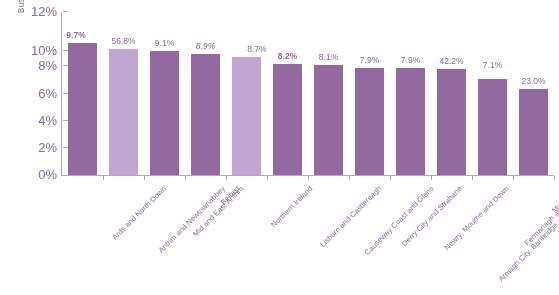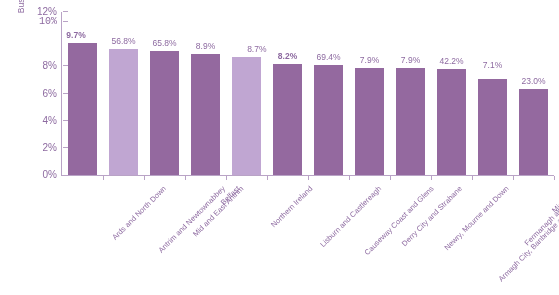--- a/index.html
+++ b/index.html
@@ -60,21 +60,21 @@
     position: absolute;
     left: 24px;
     width: 44px;
     height: 12px;
     margin-top: -6px;
   }
   .y-tick-label {
     position: absolute;
     right: 11px;
     top: 0;
-    font-size: 10px;
+    font-size: 13px;
     color: #8d6aa0;
     line-height: 12px;
     text-align: right;
     white-space: nowrap;
   }
   .y-tick-mark {
     position: absolute;
     right: 0px;
     top: 5px;
     width: 5px;
@@ -152,21 +152,21 @@
         <span class="y-tick-mark"></span>
       </div>
       <div class="y-tick-row" style="top: 93.5px;">
         <span class="y-tick-label">6%</span>
         <span class="y-tick-mark"></span>
       </div>
       <div class="y-tick-row" style="top: 66.3333px;">
         <span class="y-tick-label">8%</span>
         <span class="y-tick-mark"></span>
       </div>
-      <div class="y-tick-row" style="top: 22px; font-family: Liberation Mono, monospace;">
+      <div class="y-tick-row" style="top: 51px;">
         <span class="y-tick-label">10%</span>
         <span class="y-tick-mark"></span>
       </div>
       <div class="y-tick-row" style="top: 12px;">
         <span class="y-tick-label">12%</span>
         <span class="y-tick-mark"></span>
       </div>
     </div>
   <div id="x-ticks">
       <div class="x-tick-mark" style="left: 103px;"></div>
@@ -194,25 +194,25 @@
       <div class="bar dark" title="Derry City and Strabane 7.9%" style="left: 293px; width: 29px; height: 107.308px; background: rgb(148, 105, 159);"></div>
       <div class="bar dark" title="Newry, Mourne and Down 7.9%" style="left: 334px; width: 29px; height: 107.308px; background: rgb(148, 105, 159);"></div>
       <div class="bar dark" title="Armagh City, Banbridge and Craigavon 7.8%" style="left: 375px; width: 29px; height: 105.95px; background: rgb(148, 105, 159);"></div>
       <div class="bar dark" title="Fermanagh and Omagh 7.1%" style="left: 416px; width: 29px; height: 96.4417px; background: rgb(148, 105, 159);"></div>
       <div class="bar dark" title="Mid Ulster 6.3%" style="left: 457px; width: 29px; height: 85.575px; background: rgb(148, 105, 159);"></div>
     </div>
 
   <div id="value-labels">
       <div class="bar-value" style="left: 56px; width: 40px; top: 30.2417px; font-weight: bold;">9.7%</div>
       <div class="bar-value" style="left: 103.5px; width: 40px; top: 35.675px;">56.8%</div>
-      <div class="bar-value" style="left: 144.5px; width: 40px; top: 38.3917px;">65.8%</div>
-      <div class="bar-value" style="left: 185.5px; width: 40px; top: 41.1083px;">8.9%</div>
+      <div class="bar-value" style="left: 144.5px; width: 40px; top: 38.3917px;">9.1%</div>
+      <div class="bar-value" style="left: 185.5px; width: 40px; top: 41.1083px; font-style: italic;">8.9%</div>
       <div class="bar-value" style="left: 226.5px; width: 40px; top: 43.825px; text-align: right;">8.7%</div>
       <div class="bar-value" style="left: 267.5px; width: 40px; top: 50.6167px; font-weight: bold;">8.2%</div>
-      <div class="bar-value" style="left: 308.5px; width: 40px; top: 51.975px;">69.4%</div>
+      <div class="bar-value" style="left: 308.5px; width: 40px; top: 51.975px;">8.1%</div>
       <div class="bar-value" style="left: 349.5px; width: 40px; top: 54.6917px;">7.9%</div>
       <div class="bar-value" style="left: 390.5px; width: 40px; top: 54.6917px;">7.9%</div>
       <div class="bar-value" style="left: 431.5px; width: 40px; top: 56.05px;">42.2%</div>
       <div class="bar-value" style="left: 472.5px; width: 40px; top: 60px;">7.1%</div>
       <div class="bar-value" style="left: 513.5px; width: 40px; top: 76.425px;">23.0%</div>
     </div>
   <div id="cat-labels">
       <div class="cat-label" style="left: 88.5px; top: 184px;">Ards and North Down</div>
       <div class="cat-label" style="left: 129.5px; top: 184px;">Antrim and Newtownabbey</div>
       <div class="cat-label" style="left: 170.5px; top: 184px;">Mid and East Antrim</div>

